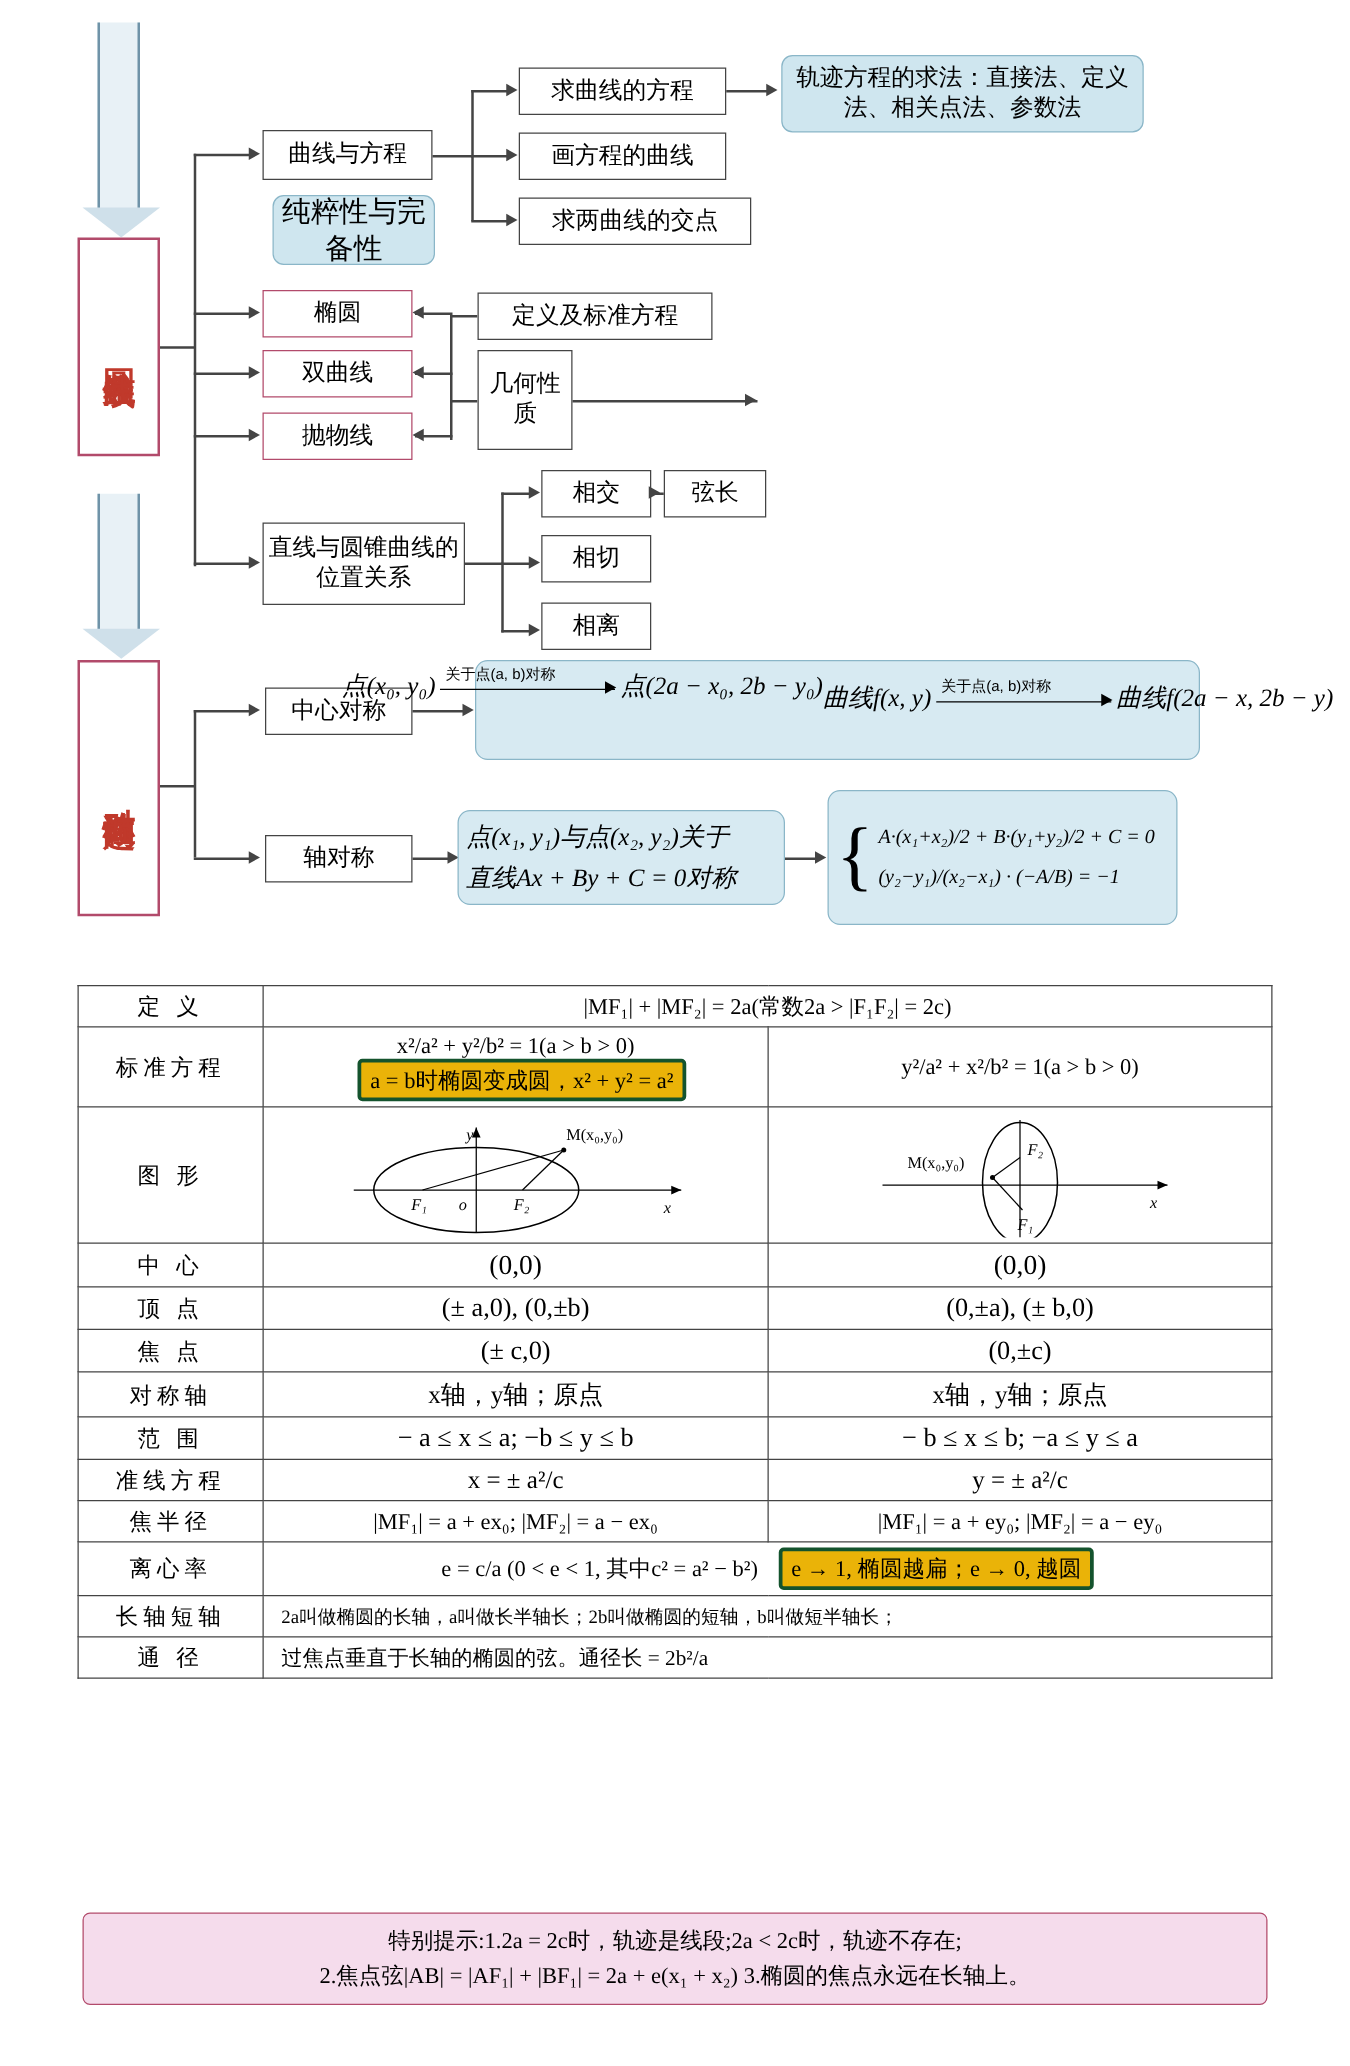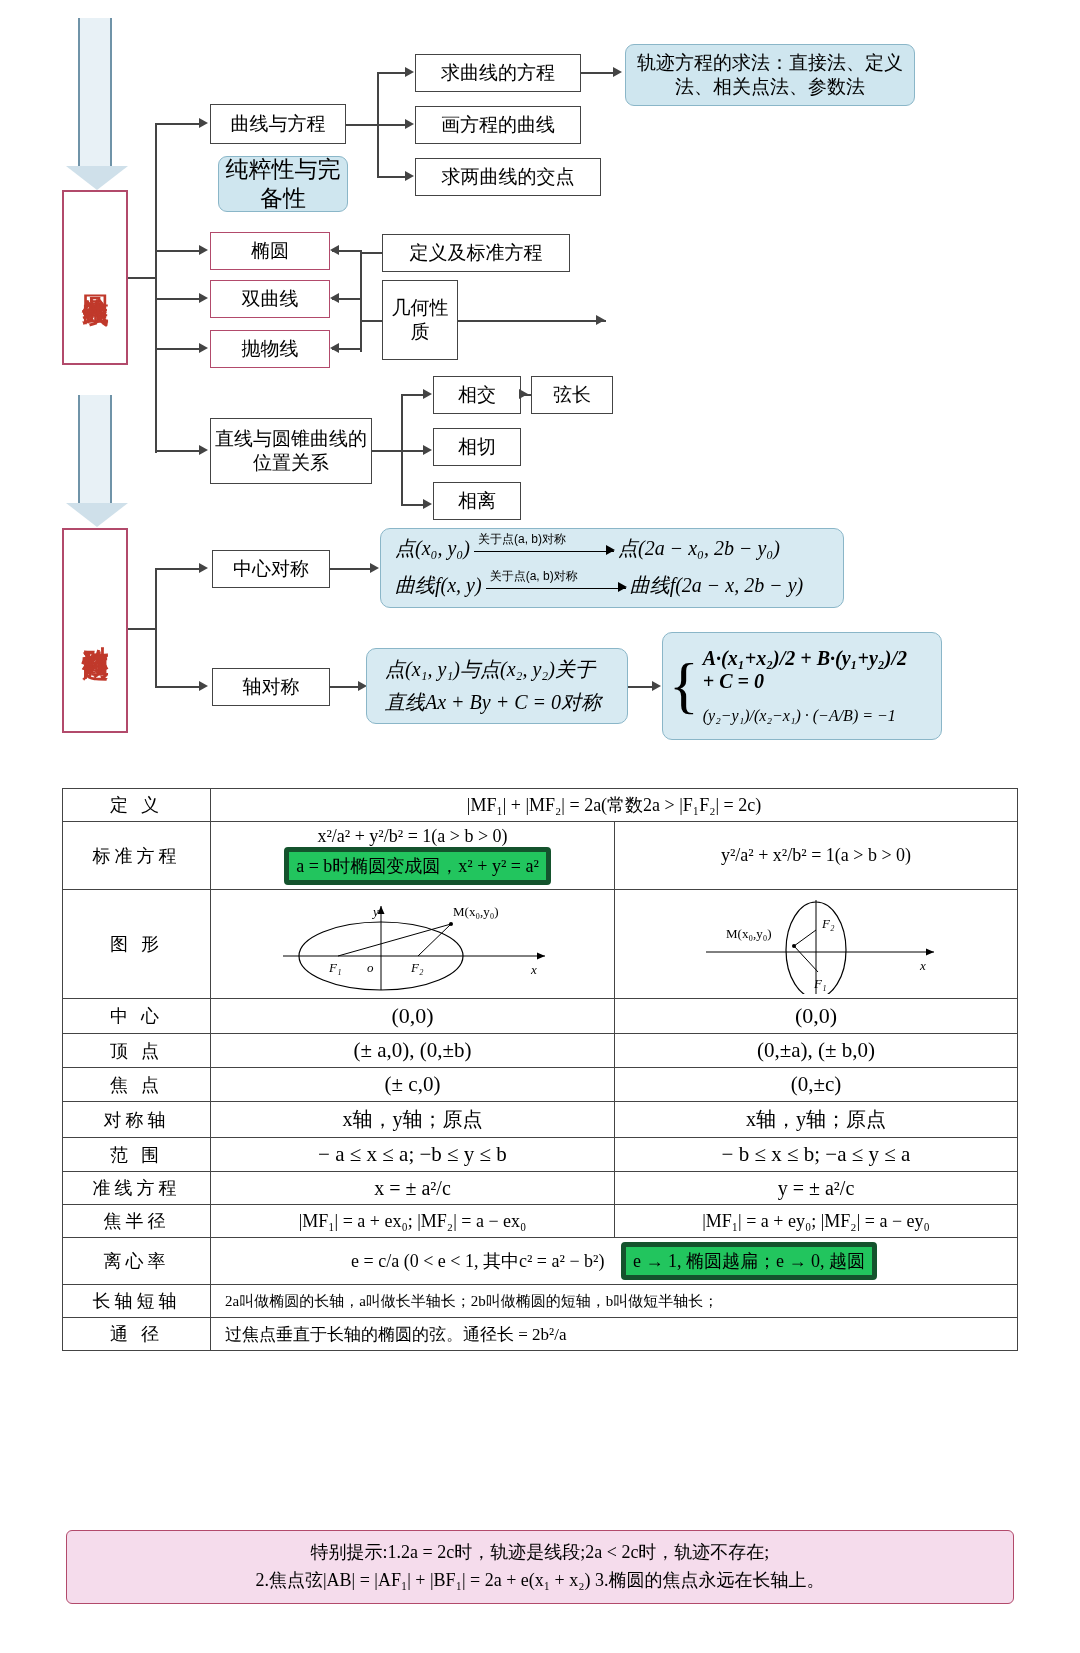--- a/index.html
+++ b/index.html
@@ -75,21 +75,21 @@
     border-right: 31px solid transparent;
     border-top: 24px solid #cfe0ea;
   }
   .mathnode {
     position: absolute;
     border: 1.5px solid #8ab6c8;
     background: #d7eaf2;
     border-radius: 10px;
     font-family: "Liberation Serif", serif;
     font-size: 20px;
-    padding: 6px 18px;
+    padding: 6px 6px;
     display: flex;
     align-items: center;
   }
   .it { font-style: italic; font-family: "Liberation Serif", serif; }
 
   
   table.specs {
     position: absolute;
     top: 788px;
     left: 62px;
@@ -104,22 +104,22 @@
     font-size: 18px;
     vertical-align: middle;
   }
   td.rowhead {
     width: 148px;
     font-family: "Liberation Sans", sans-serif;
     font-size: 19px;
     letter-spacing: 4px;
   }
   .hl {
-    background: #22c55e;
-    border: 5px solid #14532d;
+    background: #eab308;
+    border: 3px solid #14532d;
     border-radius: 4px;
     padding: 2px 7px;
     display: inline-block;
   }
   .note {
     position: absolute;
     left: 66px;
     top: 1530px;
     width: 948px;
     border: 1.5px solid #b24a6b;
@@ -233,21 +233,21 @@
 
   <div class="line hline" style="left:155px; top:686px; width:46px;"></div>
   <div class="arrow" style="left:199px; top:681px;"></div>
   <div class="node plain" style="left:212px; top:668px; width:118px; height:38px;">轴对称</div>
 
   <div class="line hline" style="left:330px; top:568px; width:42px;"></div>
   <div class="arrow" style="left:370px; top:563px;"></div>
   <div class="line hline" style="left:330px; top:686px; width:30px;"></div>
   <div class="arrow" style="left:358px; top:681px;"></div>
 
-  <div class="mathnode" style="left:380px; top:528px; width:464px; height:80px; flex-direction:column; align-items:flex-start; padding:6px 14px;">
+  <div class="mathnode" style="left:380px; top:528px; width:580px; height:80px; align-items:flex-start; justify-content:center; padding:6px 14px;">
     <div style="display:flex; align-items:center; white-space:nowrap;">
       <span class="it">点(x₀, y₀)</span>
       <span style="display:inline-block; position:relative; width:140px; margin:0 4px;">
         <span class="lbl-small" style="position:absolute; left:4px; top:-14px;">关于点(a, b)对称</span>
         <span style="display:block; border-bottom:1.4px solid #000; height:1px; margin-top:6px;"></span>
         <span style="position:absolute; right:-1px; top:0px; width:0;height:0;border-top:5px solid transparent;border-bottom:5px solid transparent;border-left:9px solid #000;"></span>
       </span>
       <span class="it">点(2a − x₀, 2b − y₀)</span>
     </div>
     <div style="display:flex; align-items:center; white-space:nowrap; margin-top:10px;">
@@ -264,21 +264,21 @@
   <div class="mathnode" style="left:366px; top:648px; width:262px; height:76px; flex-direction:column; align-items:flex-start; justify-content:center;">
     <div class="it">点(x₁, y₁)与点(x₂, y₂)关于</div>
     <div class="it" style="margin-top:6px;">直线Ax + By + C = 0对称</div>
   </div>
   <div class="line hline" style="left:628px; top:686px; width:28px;"></div>
   <div class="arrow" style="left:652px; top:681px;"></div>
 
   <div class="mathnode" style="left:662px; top:632px; width:280px; height:108px; align-items:center; justify-content:flex-start; padding-left:6px;">
     <span style="font-size:62px; font-family:'Liberation Serif',serif; line-height:0.8;">{</span>
     <span style="display:inline-block; margin-left:4px;">
-      <span class="it" style="display:block; font-size:20px;font-weight:bold;">A·(x₁+x₂)/2 + B·(y₁+y₂)/2 + C = 0</span>
+      <span class="it" style="display:block; font-size:16px;">A·(x₁+x₂)/2 + B·(y₁+y₂)/2 + C = 0</span>
       <span class="it" style="display:block; font-size:16px; margin-top:14px;">(y₂−y₁)/(x₂−x₁) · (−A/B) = −1</span>
     </span>
   </div>
 </div>
 
 <table class="specs">
   <tbody>
       <tr>
     <td class="rowhead">定  义</td>
     <td colspan="2">|MF₁| + |MF₂| = 2a(常数2a &gt; |F₁F₂| = 2c)</td>

